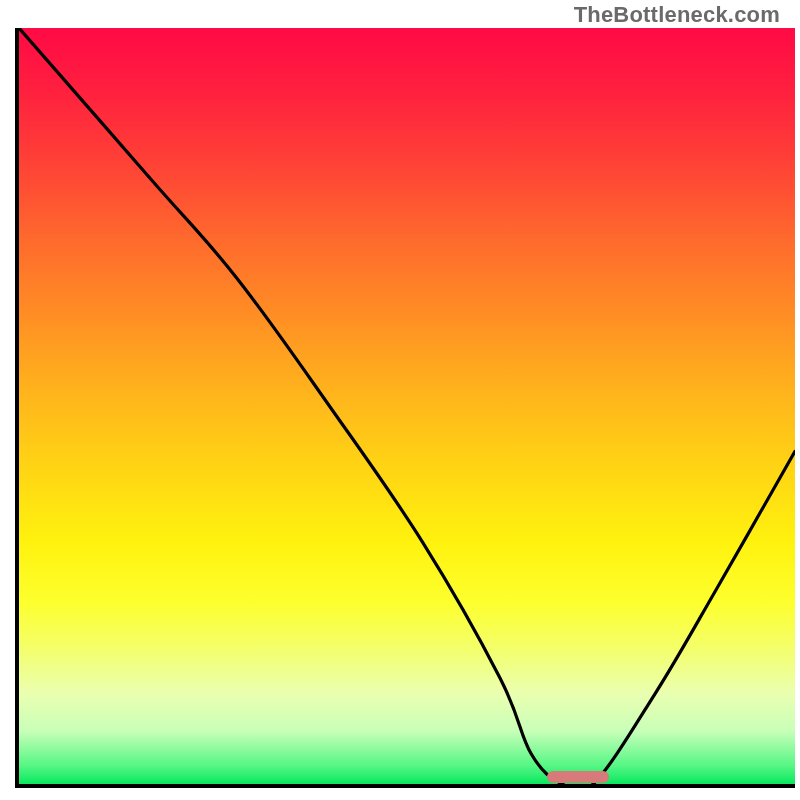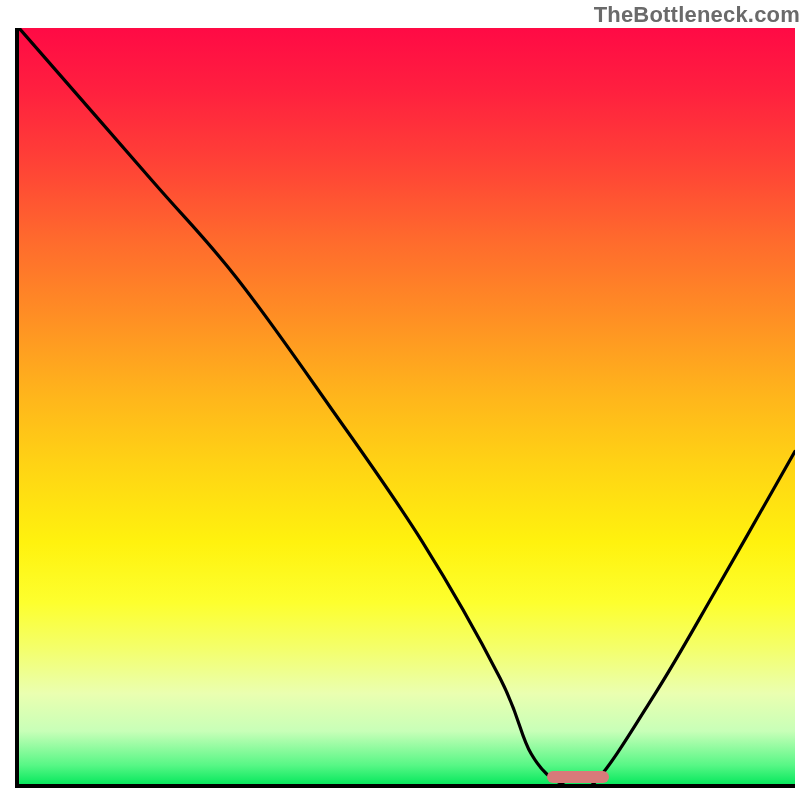--- a/index.html
+++ b/index.html
@@ -12,21 +12,21 @@
     font-family: Arial, Helvetica, sans-serif;
   }
   .frame {
     position: relative;
     width: 800px;
     height: 800px;
   }
   .watermark {
     position: absolute;
     top: 2px;
-    right: 0;
+    right: 20px;
     font-size: 22px;
     font-weight: 600;
     color: #6a6a6a;
     letter-spacing: 0.2px;
     z-index: 50;
   }
   
   .axes {
     position: absolute;
     left: 15px;

